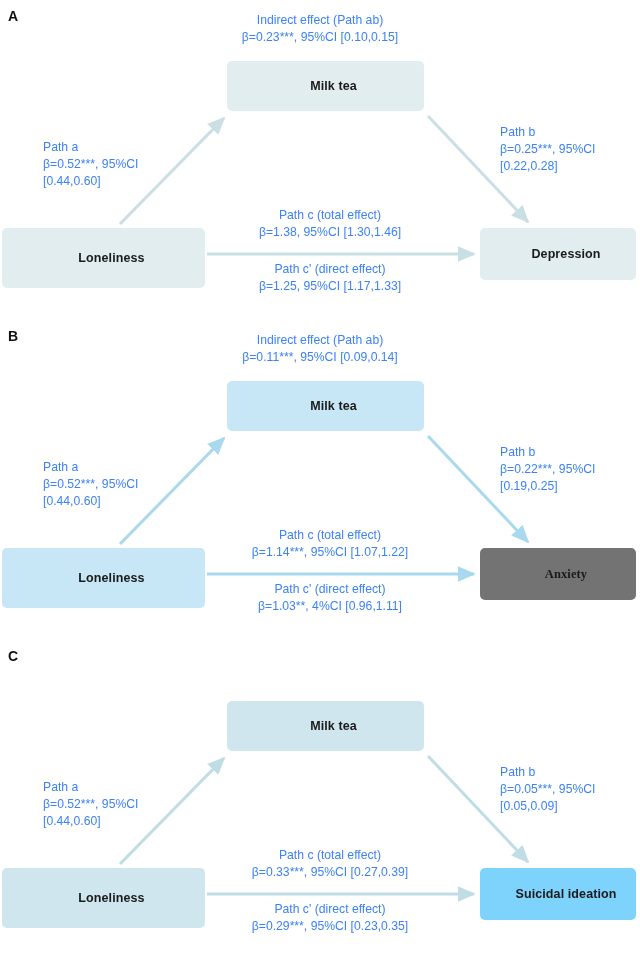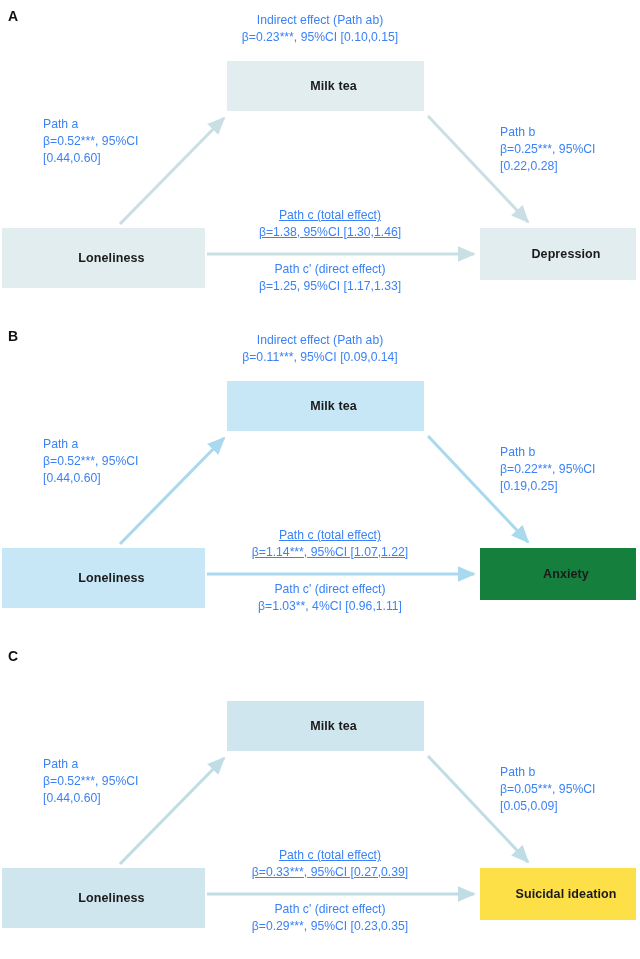--- a/index.html
+++ b/index.html
@@ -30,21 +30,21 @@
     left: 8px;
     top: 8px;
     font-size: 14px;
     font-weight: bold;
     color: #111111;
     letter-spacing: 0.2px;
   }
 
   .node-box {
     position: absolute;
-    border-radius: 0;
+    border-radius: 5px;
     display: flex;
     align-items: center;
     justify-content: center;
     box-sizing: border-box;
     padding-left: 16px;
   }
   .node-label {
     font-size: 12.5px;
     font-weight: bold;
     color: #1a1a1a;
@@ -69,23 +69,23 @@
     position: absolute;
     font-size: 12.2px;
     line-height: 17px;
     color: #3b82f6;
     white-space: pre;
   }
   .txt.center { text-align: center; }
   .txt.left   { text-align: left; }
 
   .lbl-indirect { left: 148px; top: 12px;  width: 344px; }
-  .lbl-patha    { left: 43px;  top: 116px; width: 190px; }
+  .lbl-patha    { left: 43px;  top: 139px; width: 190px; }
   .lbl-pathb    { left: 500px; top: 124px; width: 160px; }
-  .lbl-pathc    { left: 178px; top: 207px; width: 304px; text-decoration: underline; }
+  .lbl-pathc    { left: 178px; top: 207px; width: 304px; }
   .lbl-pathcp   { left: 178px; top: 261px; width: 304px; }
 </style>
 </head>
 <body>
 
 <div class="panel" id="panel-A">
   <div class="panel-letter">A</div>
 
   <svg class="svg-layer" id="svg-A" viewBox="0 0 640 320">
     <defs>
@@ -128,21 +128,21 @@
     <line class="aline-B" x1="428" y1="116" x2="528" y2="222" stroke-width="3" marker-end="url(#arrowB)" stroke="#a9d9ee"></line>
     <line class="aline-B" x1="207" y1="254" x2="474" y2="254" stroke-width="3" marker-end="url(#arrowB)" stroke="#a9d9ee"></line>
   </svg>
 
   <div class="node-box node-mediator" id="boxB-m" style="background: rgb(199, 231, 247);">
     <span class="node-label">Milk tea</span>
   </div>
   <div class="node-box node-predictor" id="boxB-p" style="background: rgb(199, 231, 247);">
     <span class="node-label">Loneliness</span>
   </div>
-  <div class="node-box node-outcome" id="boxB-o" style="background: #15803d;">
+  <div class="node-box node-outcome" id="boxB-o" style="background: #737373; font-family: Liberation Serif, serif;">
     <span class="node-label">Anxiety</span>
   </div>
 
   <div class="txt center lbl-indirect"><span>Indirect effect (Path ab)</span><br><span>β=0.11***, 95%CI [0.09,0.14]</span></div>
   <div class="txt left lbl-patha"><span>Path a</span><br><span>β=0.52***, 95%CI</span><br><span>[0.44,0.60]</span></div>
   <div class="txt left lbl-pathb"><span>Path b</span><br><span>β=0.22***, 95%CI</span><br><span>[0.19,0.25]</span></div>
   <div class="txt center lbl-pathc"><span>Path c (total effect)</span><br><span>β=1.14***, 95%CI [1.07,1.22]</span></div>
   <div class="txt center lbl-pathcp"><span>Path c' (direct effect)</span><br><span>β=1.03**, 4%CI [0.96,1.11]</span></div>
 </div>
 
@@ -159,21 +159,21 @@
     <line class="aline-C" x1="428" y1="116" x2="528" y2="222" stroke-width="3" marker-end="url(#arrowC)" stroke="#c0dde6"></line>
     <line class="aline-C" x1="207" y1="254" x2="474" y2="254" stroke-width="3" marker-end="url(#arrowC)" stroke="#c0dde6"></line>
   </svg>
 
   <div class="node-box node-mediator" id="boxC-m" style="background: rgb(207, 230, 239);">
     <span class="node-label">Milk tea</span>
   </div>
   <div class="node-box node-predictor" id="boxC-p" style="background: rgb(207, 230, 239);">
     <span class="node-label">Loneliness</span>
   </div>
-  <div class="node-box node-outcome" id="boxC-o" style="background: #fde047;">
+  <div class="node-box node-outcome" id="boxC-o" style="background: #7dd3fc;">
     <span class="node-label">Suicidal ideation</span>
   </div>
 
   <div class="txt left lbl-patha"><span>Path a</span><br><span>β=0.52***, 95%CI</span><br><span>[0.44,0.60]</span></div>
   <div class="txt left lbl-pathb"><span>Path b</span><br><span>β=0.05***, 95%CI</span><br><span>[0.05,0.09]</span></div>
   <div class="txt center lbl-pathc"><span>Path c (total effect)</span><br><span>β=0.33***, 95%CI [0.27,0.39]</span></div>
   <div class="txt center lbl-pathcp"><span>Path c' (direct effect)</span><br><span>β=0.29***, 95%CI [0.23,0.35]</span></div>
 </div>
 
 </body></html>

